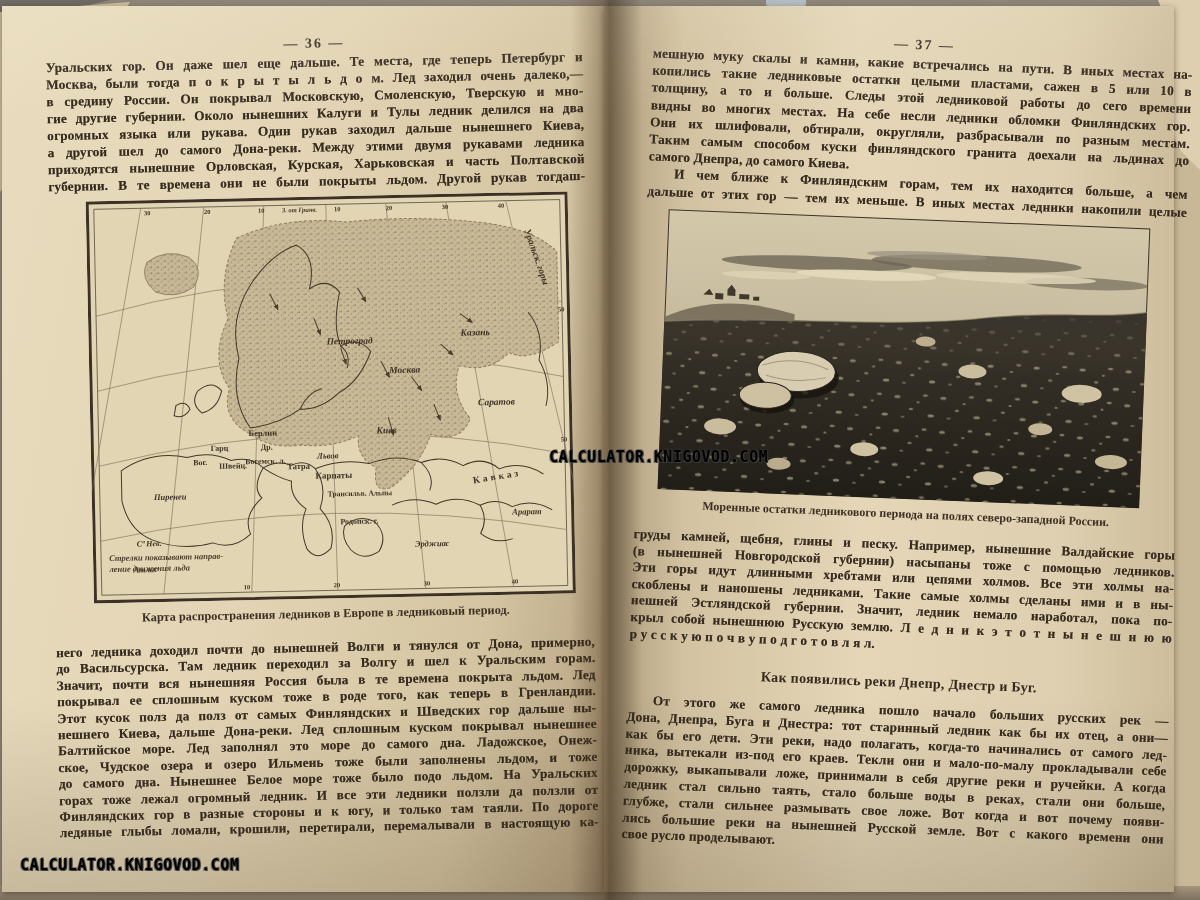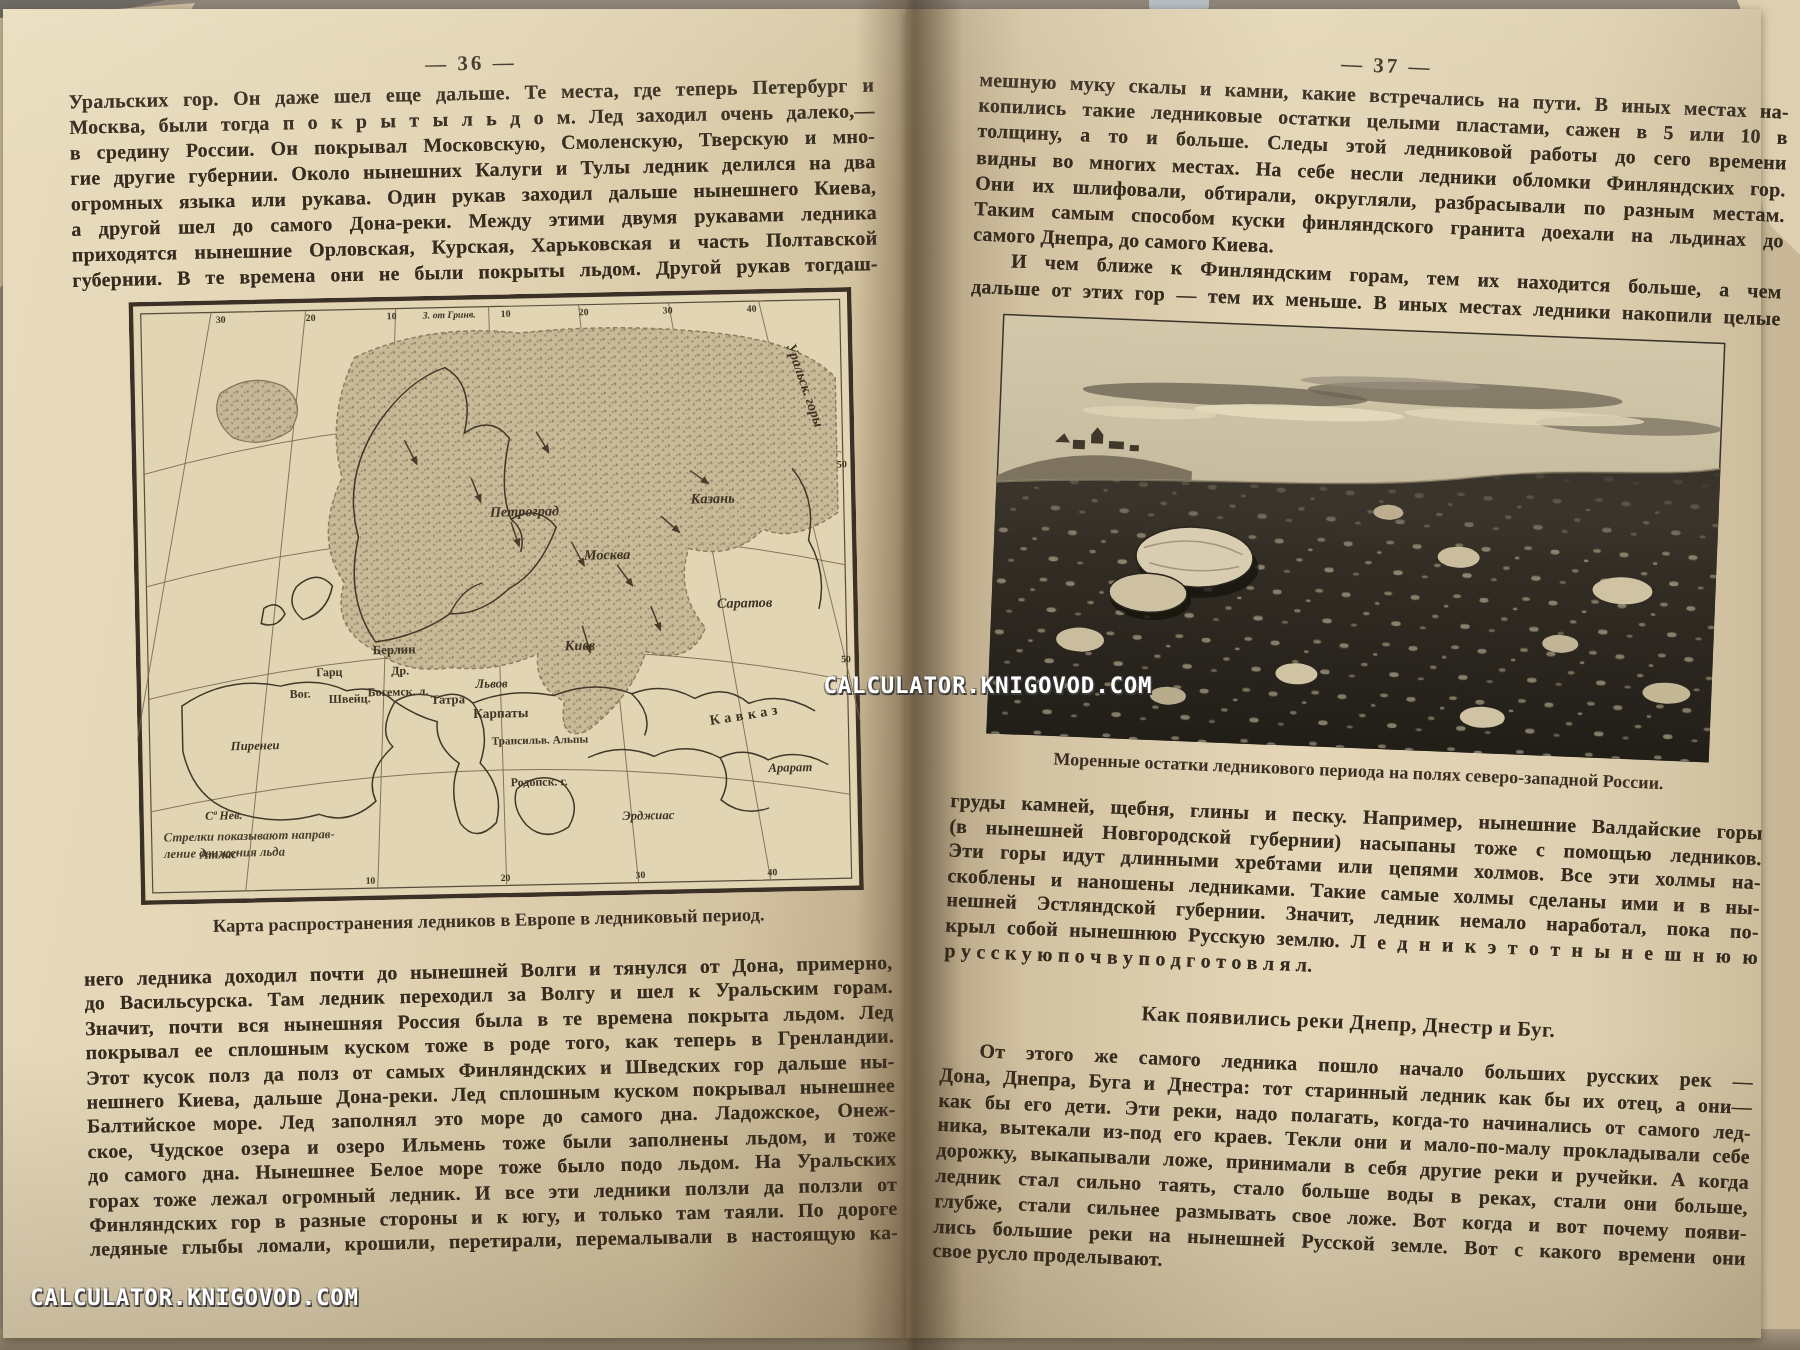--- a/index.html
+++ b/index.html
@@ -36,21 +36,21 @@
         text-align:justify;text-align-last:justify;letter-spacing:.15px;
         text-shadow:0 0 .4px rgba(53,43,31,.55);}
   .line.end{text-align-last:left;}
   .line.indent{text-indent:26px;}
   .caption{position:absolute;text-align:center;font-weight:bold;font-size:12.3px;color:#3a2f22;}
   .heading{position:absolute;text-align:center;font-weight:bold;font-size:14px;color:#33291d;letter-spacing:.3px;}
   
   .figwrap{position:absolute;}
   
   .wm{position:absolute;font-family:"DejaVu Sans Mono",monospace;font-size:15px;font-weight:bold;
-      color:#ffffff;letter-spacing:.5px;pointer-events:none;z-index:50;
+      color:#000000;letter-spacing:.5px;pointer-events:none;z-index:50;
       text-shadow:1px 1px 0 #3c3c3c,-1px 1px 0 rgba(60,60,60,.5),1px -1px 0 rgba(60,60,60,.5);}
 </style>
 </head>
 <body>
 
 <div id="photo">
 
   <div class="corner-dark"></div>
   <div class="under-left"></div>
   <div class="top-notch"></div>

